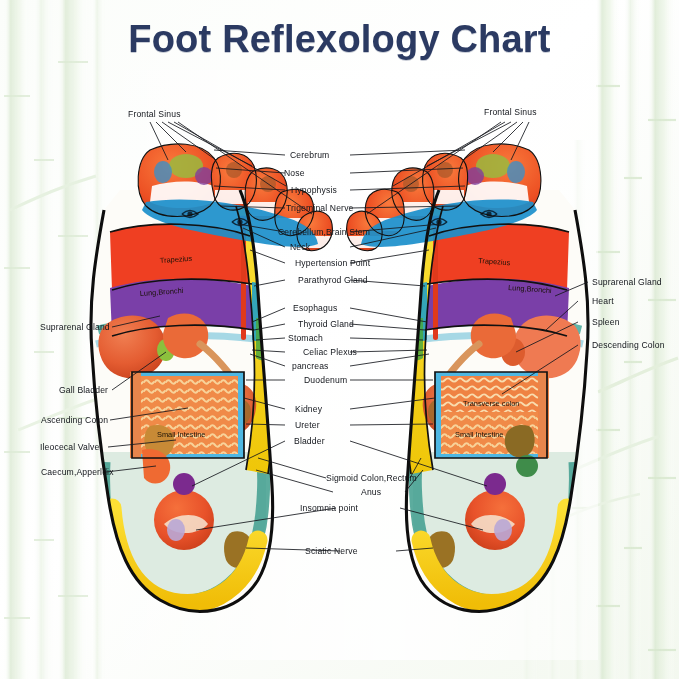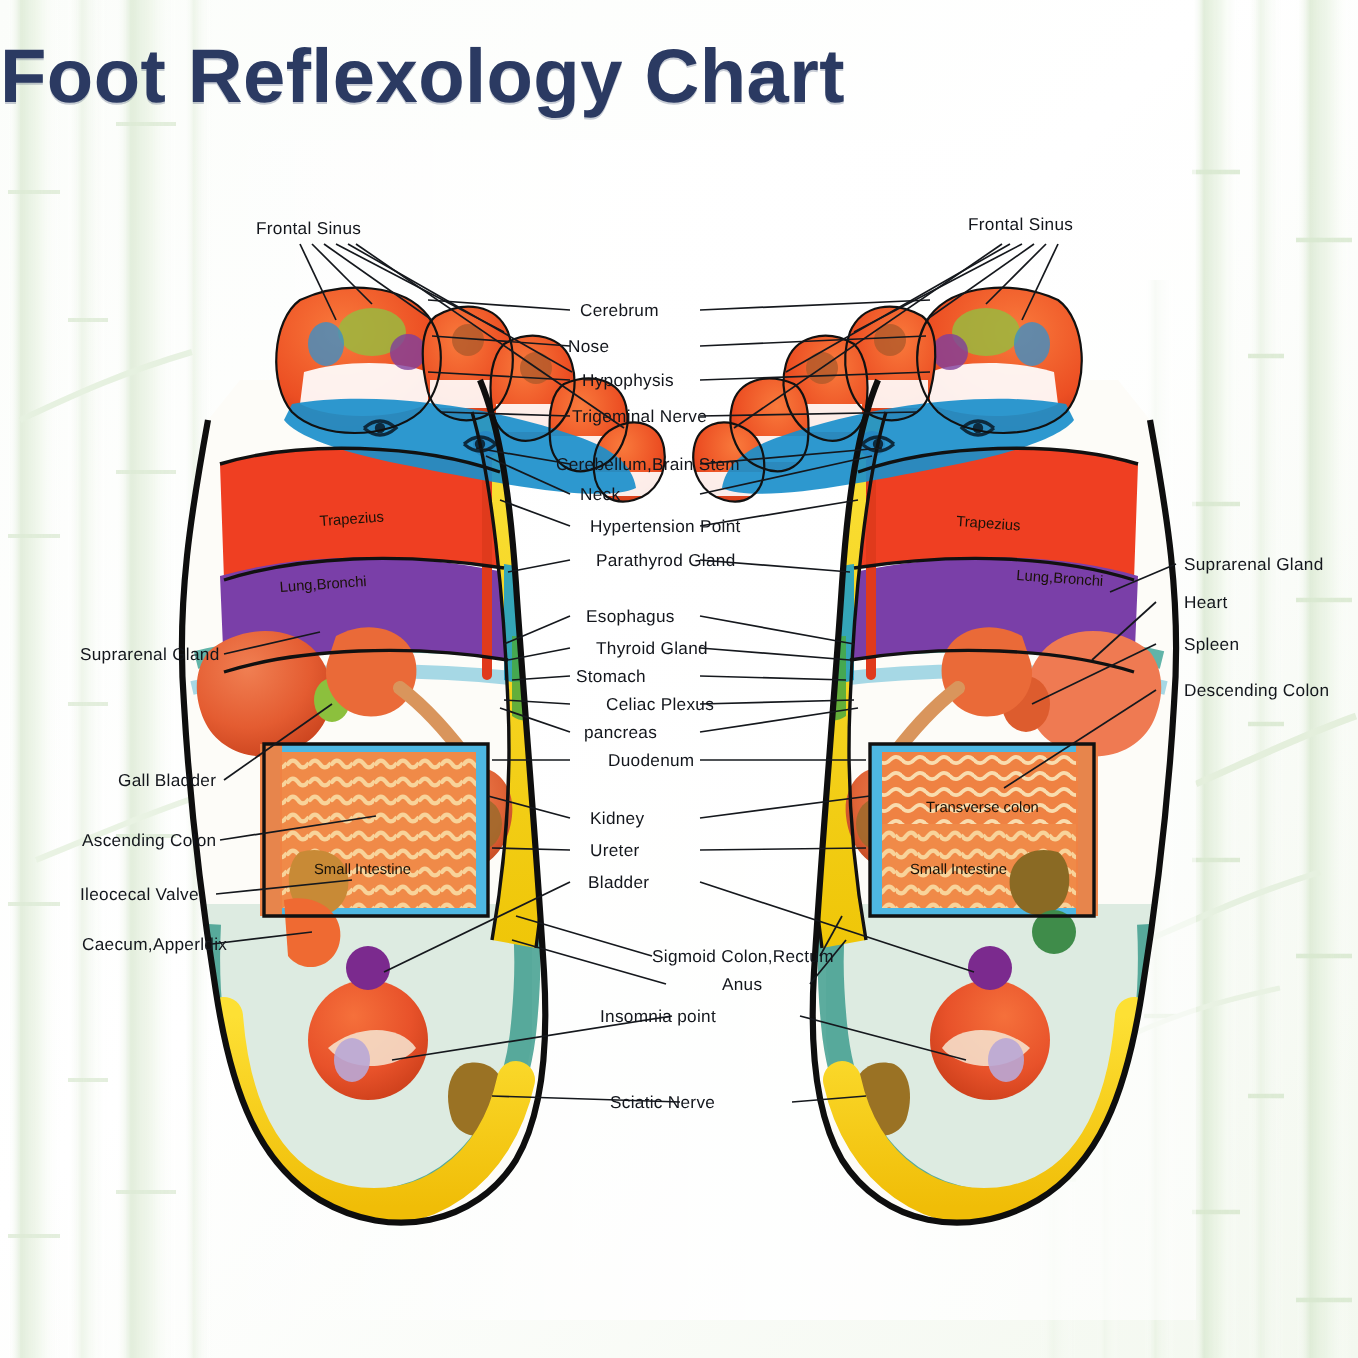--- a/index.html
+++ b/index.html
@@ -6,21 +6,21 @@
   html,body{margin:0;padding:0;}
   body{
     width:679px;height:679px;overflow:hidden;
     font-family:"Liberation Sans", sans-serif;
     background:#ffffff;
     position:relative;
   }
   #root{position:absolute;inset:0;width:679px;height:679px;overflow:hidden;}
   .bg-layer{position:absolute;inset:0;width:679px;height:679px;}
   .title{
-    position:absolute;left:0;top:18px;width:679px;
+    position:absolute;left:0;top:18px;width:679px;text-align:center;
     font-size:38px;font-weight:bold;letter-spacing:.2px;
     color:#2b3a62;
     font-family:"Liberation Sans", sans-serif;
     text-shadow:0 1px 0 rgba(40,55,95,.25);
   }
   .chart-svg{position:absolute;left:0;top:0;}
   .lbl{
     font-family:"Liberation Sans", sans-serif;
     font-size:8.6px;
     fill:#13161c;

